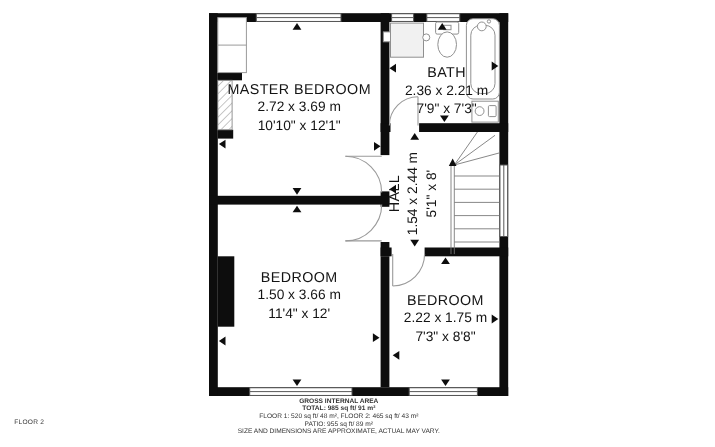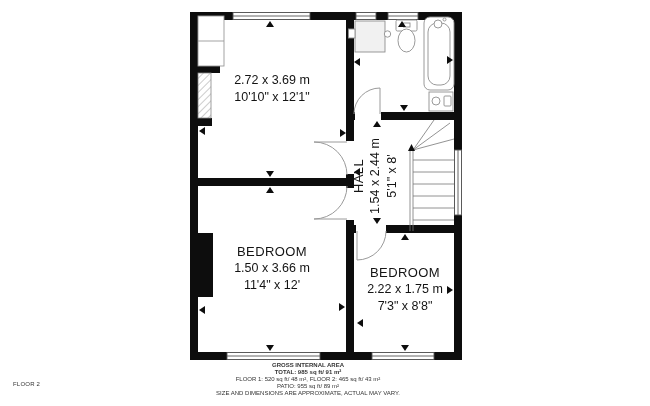--- a/index.html
+++ b/index.html
@@ -175,24 +175,30 @@
       <polygon points="339,303 339,311 345,307"></polygon>
 
       <polygon points="401,240 409,240 405,234"></polygon>
       <polygon points="401,345 409,345 405,351"></polygon>
       <polygon points="363,319 363,327 357,323"></polygon>
       <polygon points="447,286 447,294 453,290"></polygon>
     </g>
   </svg>
 
   <div class="room-label" style="left:272px;top:72px">
+    <div class="room-name">MASTER BEDROOM</div>
     <div class="room-dims">2.72 x 3.69 m</div>
     <div class="room-dims">10'10" x 12'1"</div>
   </div>
 
+  <div class="room-label" style="left:406px;top:57px">
+    <div class="room-name">BATH</div>
+    <div class="room-dims">2.36 x 2.21 m</div>
+    <div class="room-dims">7'9" x 7'3"</div>
+  </div>
 
   <div class="room-label rot" style="left:375px;top:176px">
     <div class="room-name">HALL</div>
     <div class="room-dims">1.54 x 2.44 m</div>
     <div class="room-dims">5'1" x 8'</div>
   </div>
 
   <div class="room-label" style="left:272px;top:243px">
     <div class="room-name">BEDROOM</div>
     <div class="room-dims">1.50 x 3.66 m</div>

